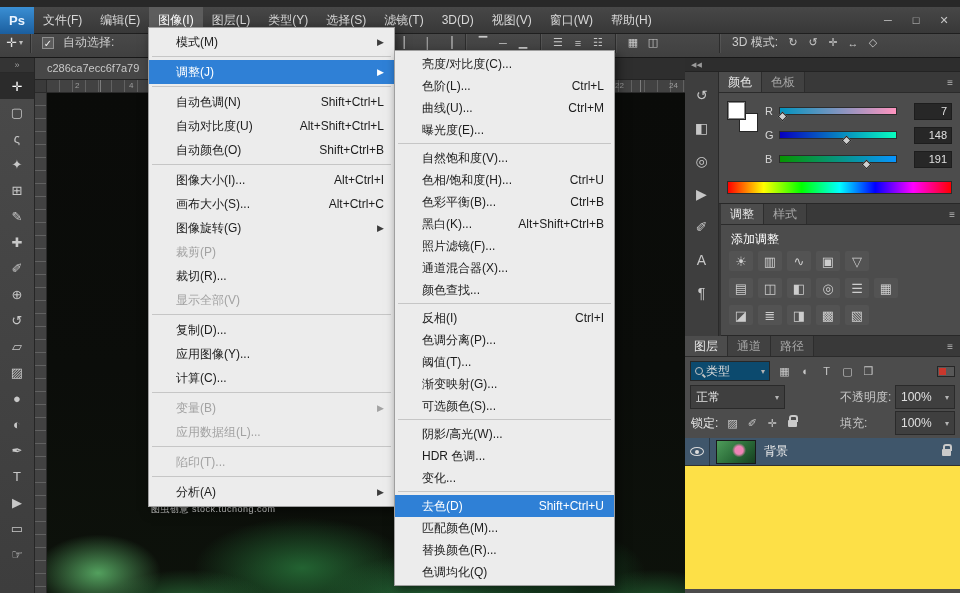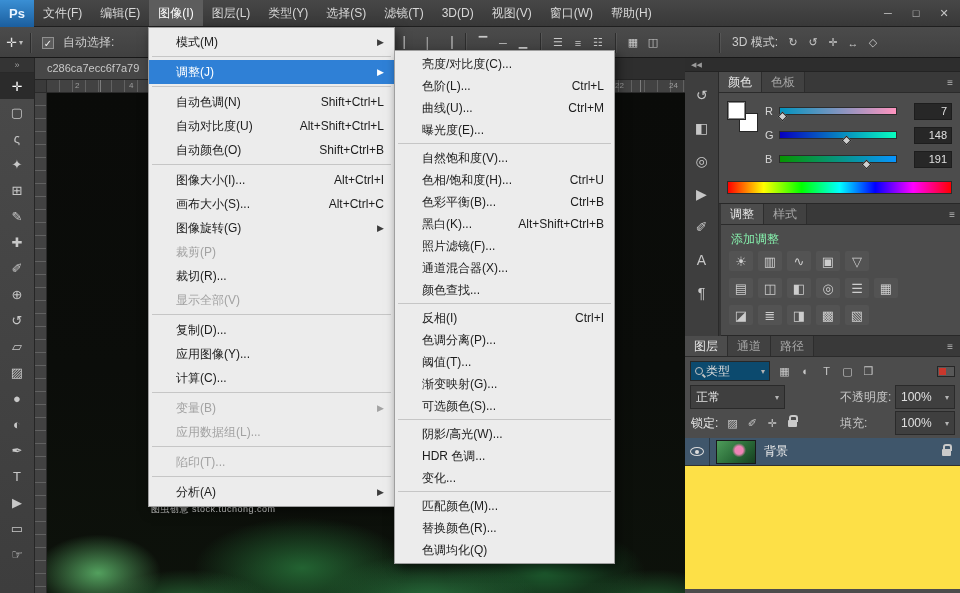--- a/index.html
+++ b/index.html
@@ -1,20 +1,20 @@
 <!DOCTYPE html>
 <html><head>
 <meta charset="utf-8">
 <style>
   *{margin:0;padding:0;box-sizing:border-box}
   body{width:960px;height:593px;overflow:hidden;background:#1d1d1d}
   #app{position:relative;width:960px;height:593px;font-family:"Liberation Sans","DejaVu Sans",sans-serif;font-size:12px;color:#ddd;background:#282828;overflow:hidden}
 
   
-  #titlebar{position:absolute;left:0;top:0;width:960px;height:27px;background:linear-gradient(#474747,#383838);border-bottom:1px solid #1f1f1f;display:flex;z-index:40}
+  #titlebar{position:absolute;left:0;top:7px;width:960px;height:27px;background:linear-gradient(#474747,#383838);border-bottom:1px solid #1f1f1f;display:flex;z-index:40}
   #ps-logo{width:34px;height:27px;background:linear-gradient(#3a8fd4,#1b5e9e);color:#eaf4ff;font-weight:bold;font-size:13px;display:flex;align-items:center;justify-content:center}
   #menubar{display:flex}
   .mb-item{padding:0 9px;line-height:27px;color:#d8d8d8;cursor:default}
   .mb-item.active{background:#5d5d5d;color:#fff}
   #win-controls{margin-left:auto;display:flex;align-items:center;padding-right:8px;gap:12px}
   .win-btn{color:#c6c6c6;font-size:11px;width:16px;text-align:center}
 
   
   #optionsbar{position:absolute;left:0;top:27px;width:960px;height:31px;background:linear-gradient(#4b4b4b,#404040);border-bottom:1px solid #181818;z-index:5}
   .ob-abs{position:absolute;top:0;height:31px;display:flex;align-items:center}
@@ -76,21 +76,21 @@
   #fg-swatch{position:absolute;left:0;top:0;width:19px;height:19px;background:#fff;border:1px solid #262626;box-shadow:inset 0 0 0 1px #888}
   .ch-row{position:absolute;left:46px;right:8px;height:18px}
   .ch-label{position:absolute;left:0;top:2px;font-size:11px;color:#d6d6d6}
   .ch-track{position:absolute;left:14px;top:4px;width:118px;height:8px;border:1px solid #2c2c2c}
   .ch-handle{position:absolute;top:5px;width:7px;height:7px;background:#cfcfcf;border:1px solid #222;transform:rotate(45deg)}
   .ch-value{position:absolute;right:0;top:0;width:38px;height:17px;background:#272727;border:1px solid #1d1d1d;color:#e0e0e0;font-size:11px;line-height:15px;text-align:right;padding-right:4px}
   #spectrum{position:absolute;left:8px;right:8px;top:88px;height:13px;border:1px solid #2c2c2c;
     background:linear-gradient(90deg,#ff0000 0%,#ffff00 16%,#00ff00 33%,#00ffff 50%,#0000ff 66%,#ff00ff 83%,#ff0000 100%)}
 
   
-  #add-adjust-label{position:absolute;left:10px;top:6px;color:#86efac}
+  #add-adjust-label{position:absolute;left:10px;top:6px;color:#ffffff}
   #adjust-grid{position:absolute;left:8px;top:26px;right:4px}
   .adj-row{display:flex;gap:5px;margin-bottom:7px}
   .adj-icon{width:24px;height:20px;display:flex;align-items:center;justify-content:center;color:#cdcdcd;font-size:13px;background:rgba(255,255,255,.04);border-radius:2px}
 
   
   .lrow{position:absolute;left:0;width:100%;display:flex;align-items:center}
   #filter-row{top:3px;height:22px;padding:0 5px}
   #kind-box{width:80px;height:20px;background:#0c4a6e;border:1px solid #272727;display:flex;align-items:center;padding:0 4px;gap:3px;color:#dcdcdc}
   .mag{width:8px;height:8px;border:1.5px solid #c2c2c2;border-radius:50%;position:relative;flex:none}
   .mag::after{content:'';position:absolute;left:6px;top:7px;width:4px;height:1.5px;background:#c2c2c2;transform:rotate(45deg)}
@@ -573,20 +573,24 @@
       <div class="menu-item">
         <span class="mi-label">阴影/高光(W)...</span>
       </div>
       <div class="menu-item">
         <span class="mi-label">HDR 色调...</span>
       </div>
       <div class="menu-item">
         <span class="mi-label">变化...</span>
       </div>
       <div class="menu-sep"></div>
+      <div class="menu-item hl">
+        <span class="mi-label">去色(D)</span>
+        <span class="mi-right">Shift+Ctrl+U</span>
+      </div>
       <div class="menu-item">
         <span class="mi-label">匹配颜色(M)...</span>
       </div>
       <div class="menu-item">
         <span class="mi-label">替换颜色(R)...</span>
       </div>
       <div class="menu-item">
         <span class="mi-label">色调均化(Q)</span>
       </div>
     </div>

